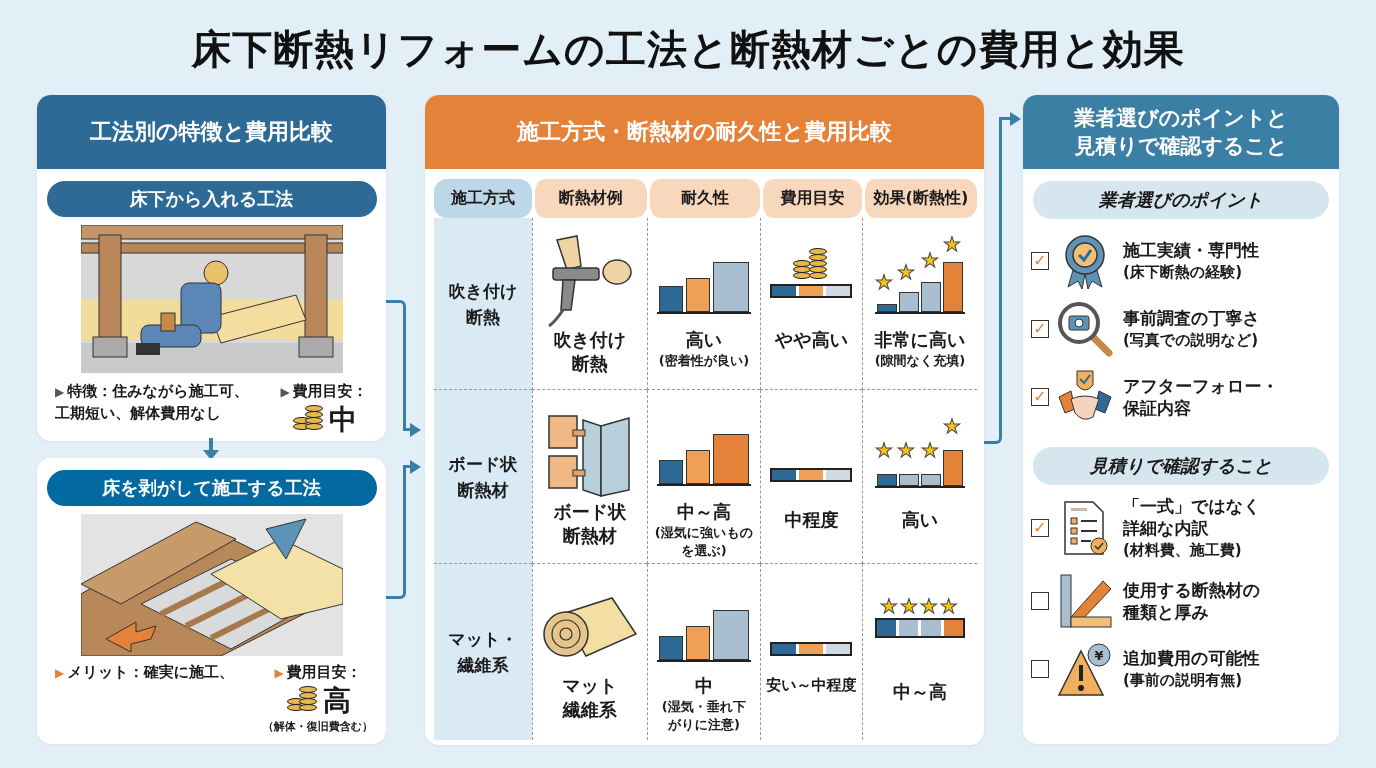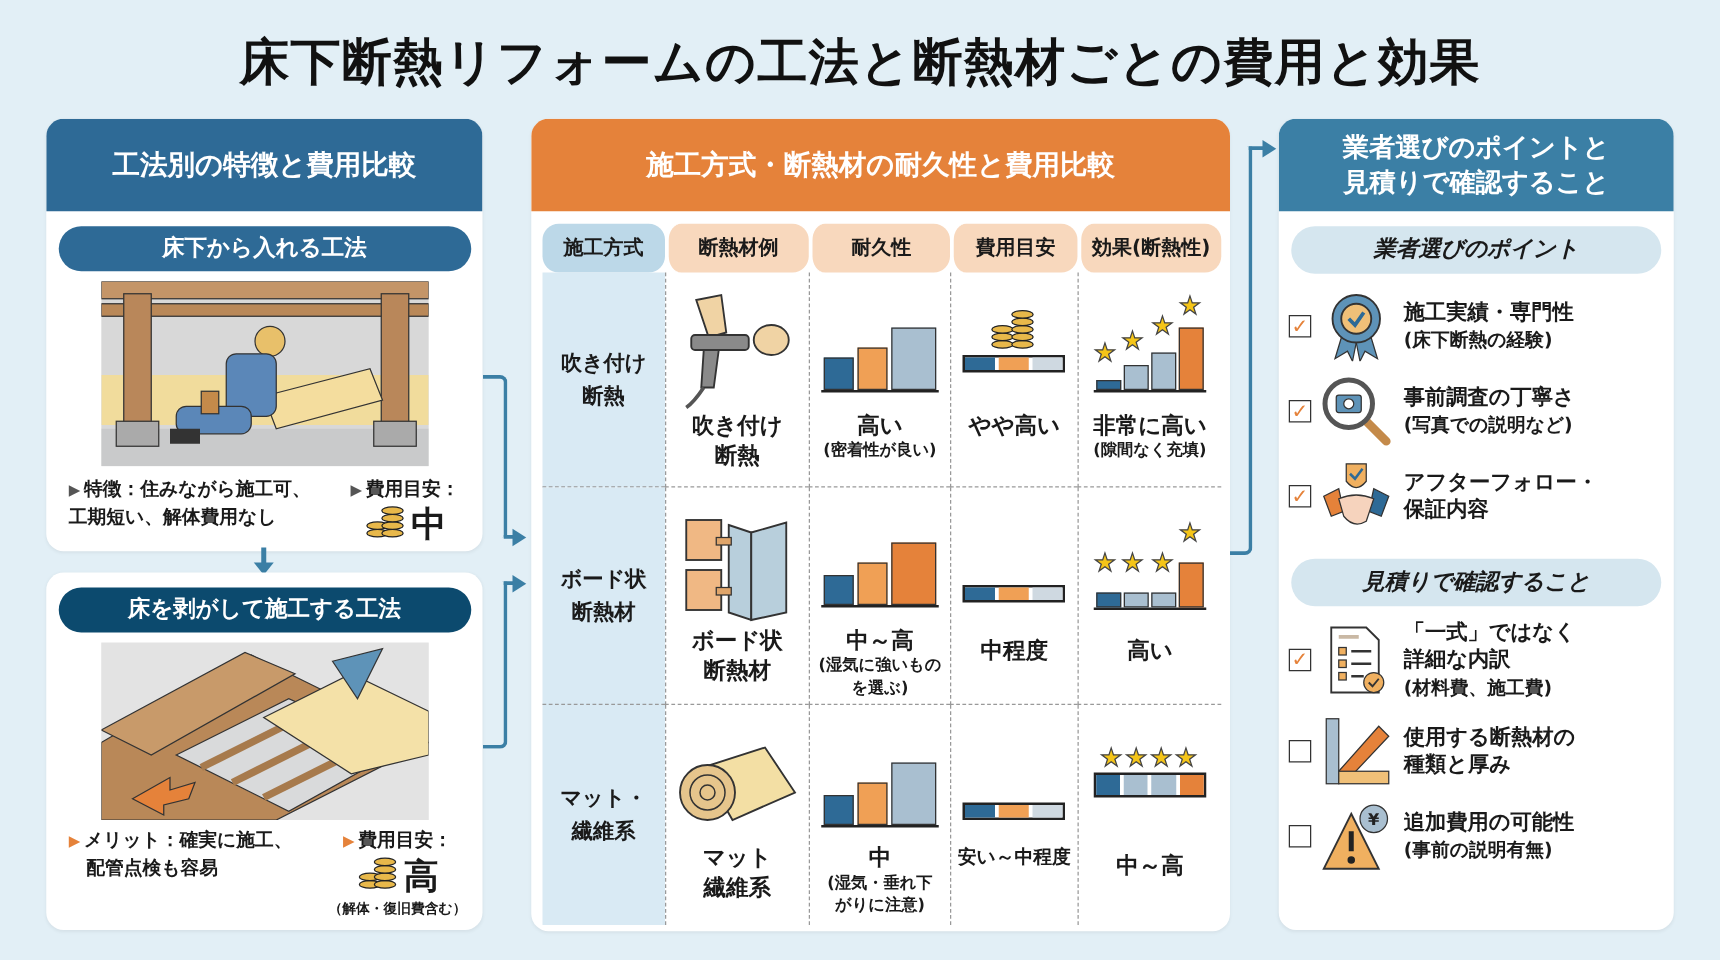--- a/index.html
+++ b/index.html
@@ -25,21 +25,21 @@
   
   #left-top { left: 37px; top: 95px; width: 349px; height: 346px; }
   #left-top .panel-head { background: #2e6a96; height: 74px; font-size: 22px; }
   #left-bot { left: 37px; top: 458px; width: 349px; height: 286px; }
   .pill {
     margin: 0 auto; border-radius: 20px; color: #fff; font-weight: bold;
     font-size: 18px; text-align: center; height: 36px; line-height: 36px;
     width: 330px;
   }
   .pill.blue { background: #2e6a96; }
-  .pill.orange { background: #0c4a6e; }
+  .pill.orange { background: #0369a1; }
   .illus { margin: 8px auto 0; width: 262px; height: 148px; background: #e7e7e7; position: relative; overflow: hidden; }
   .feat { display: flex; padding: 8px 12px 0 18px; font-size: 15px; font-weight: bold; line-height: 21px; }
   .feat .txt { flex: 1; }
   .feat .tri { color: #e5823a; font-size: 12px; margin-right: 3px; }
   .feat .tri.dark { color: #555; }
   .cost { width: 100px; text-align: center; }
   .cost .lvl { display: flex; align-items: center; justify-content: center; gap: 4px; font-size: 28px; font-weight: bold; }
   .cost .note { font-size: 11px; font-weight: bold; white-space: nowrap; }
   .coins { width: 34px; height: 32px; position: relative; }
   .coin { position: absolute; width: 18px; height: 7px; background: #e8b84a; border: 1.5px solid #222; border-radius: 50%; }
@@ -145,21 +145,20 @@
         <line x1="130" y1="124" x2="220" y2="79" stroke="#a77a4c" stroke-width="6"></line>
         <polygon points="0,70 115,8 155,25 40,90" fill="#c89a6a" stroke="#333"></polygon>
         <polygon points="130,60 200,25 262,55 262,90 200,105" fill="#f4e1a8" stroke="#333"></polygon>
         <polygon points="185,15 225,5 205,45 195,30" fill="#5e93b8" stroke="#333"></polygon>
         <polygon points="25,125 55,108 55,118 75,112 70,125 50,130 50,138" fill="#e5823a" stroke="#333"></polygon>
       </svg>
     </div>
     <div class="feat" style="padding-top:6px">
       <div class="txt">
         <div><span class="tri">▶</span><span>メリット：確実に施工、</span></div>
-        <div style="padding-left:14px">配管点検も容易</div>
       </div>
       <div class="cost" style="width:112px">
         <div><span class="tri">▶</span><span>費用目安：</span></div>
         <div class="lvl">
           <div class="coins">
             <span class="coin" style="left:2px;top:20px"></span>
               <span class="coin" style="left:2px;top:14px"></span>
             <span class="coin" style="left:14px;top:20px"></span>
               <span class="coin" style="left:14px;top:14px"></span>
               <span class="coin" style="left:14px;top:8px"></span>

